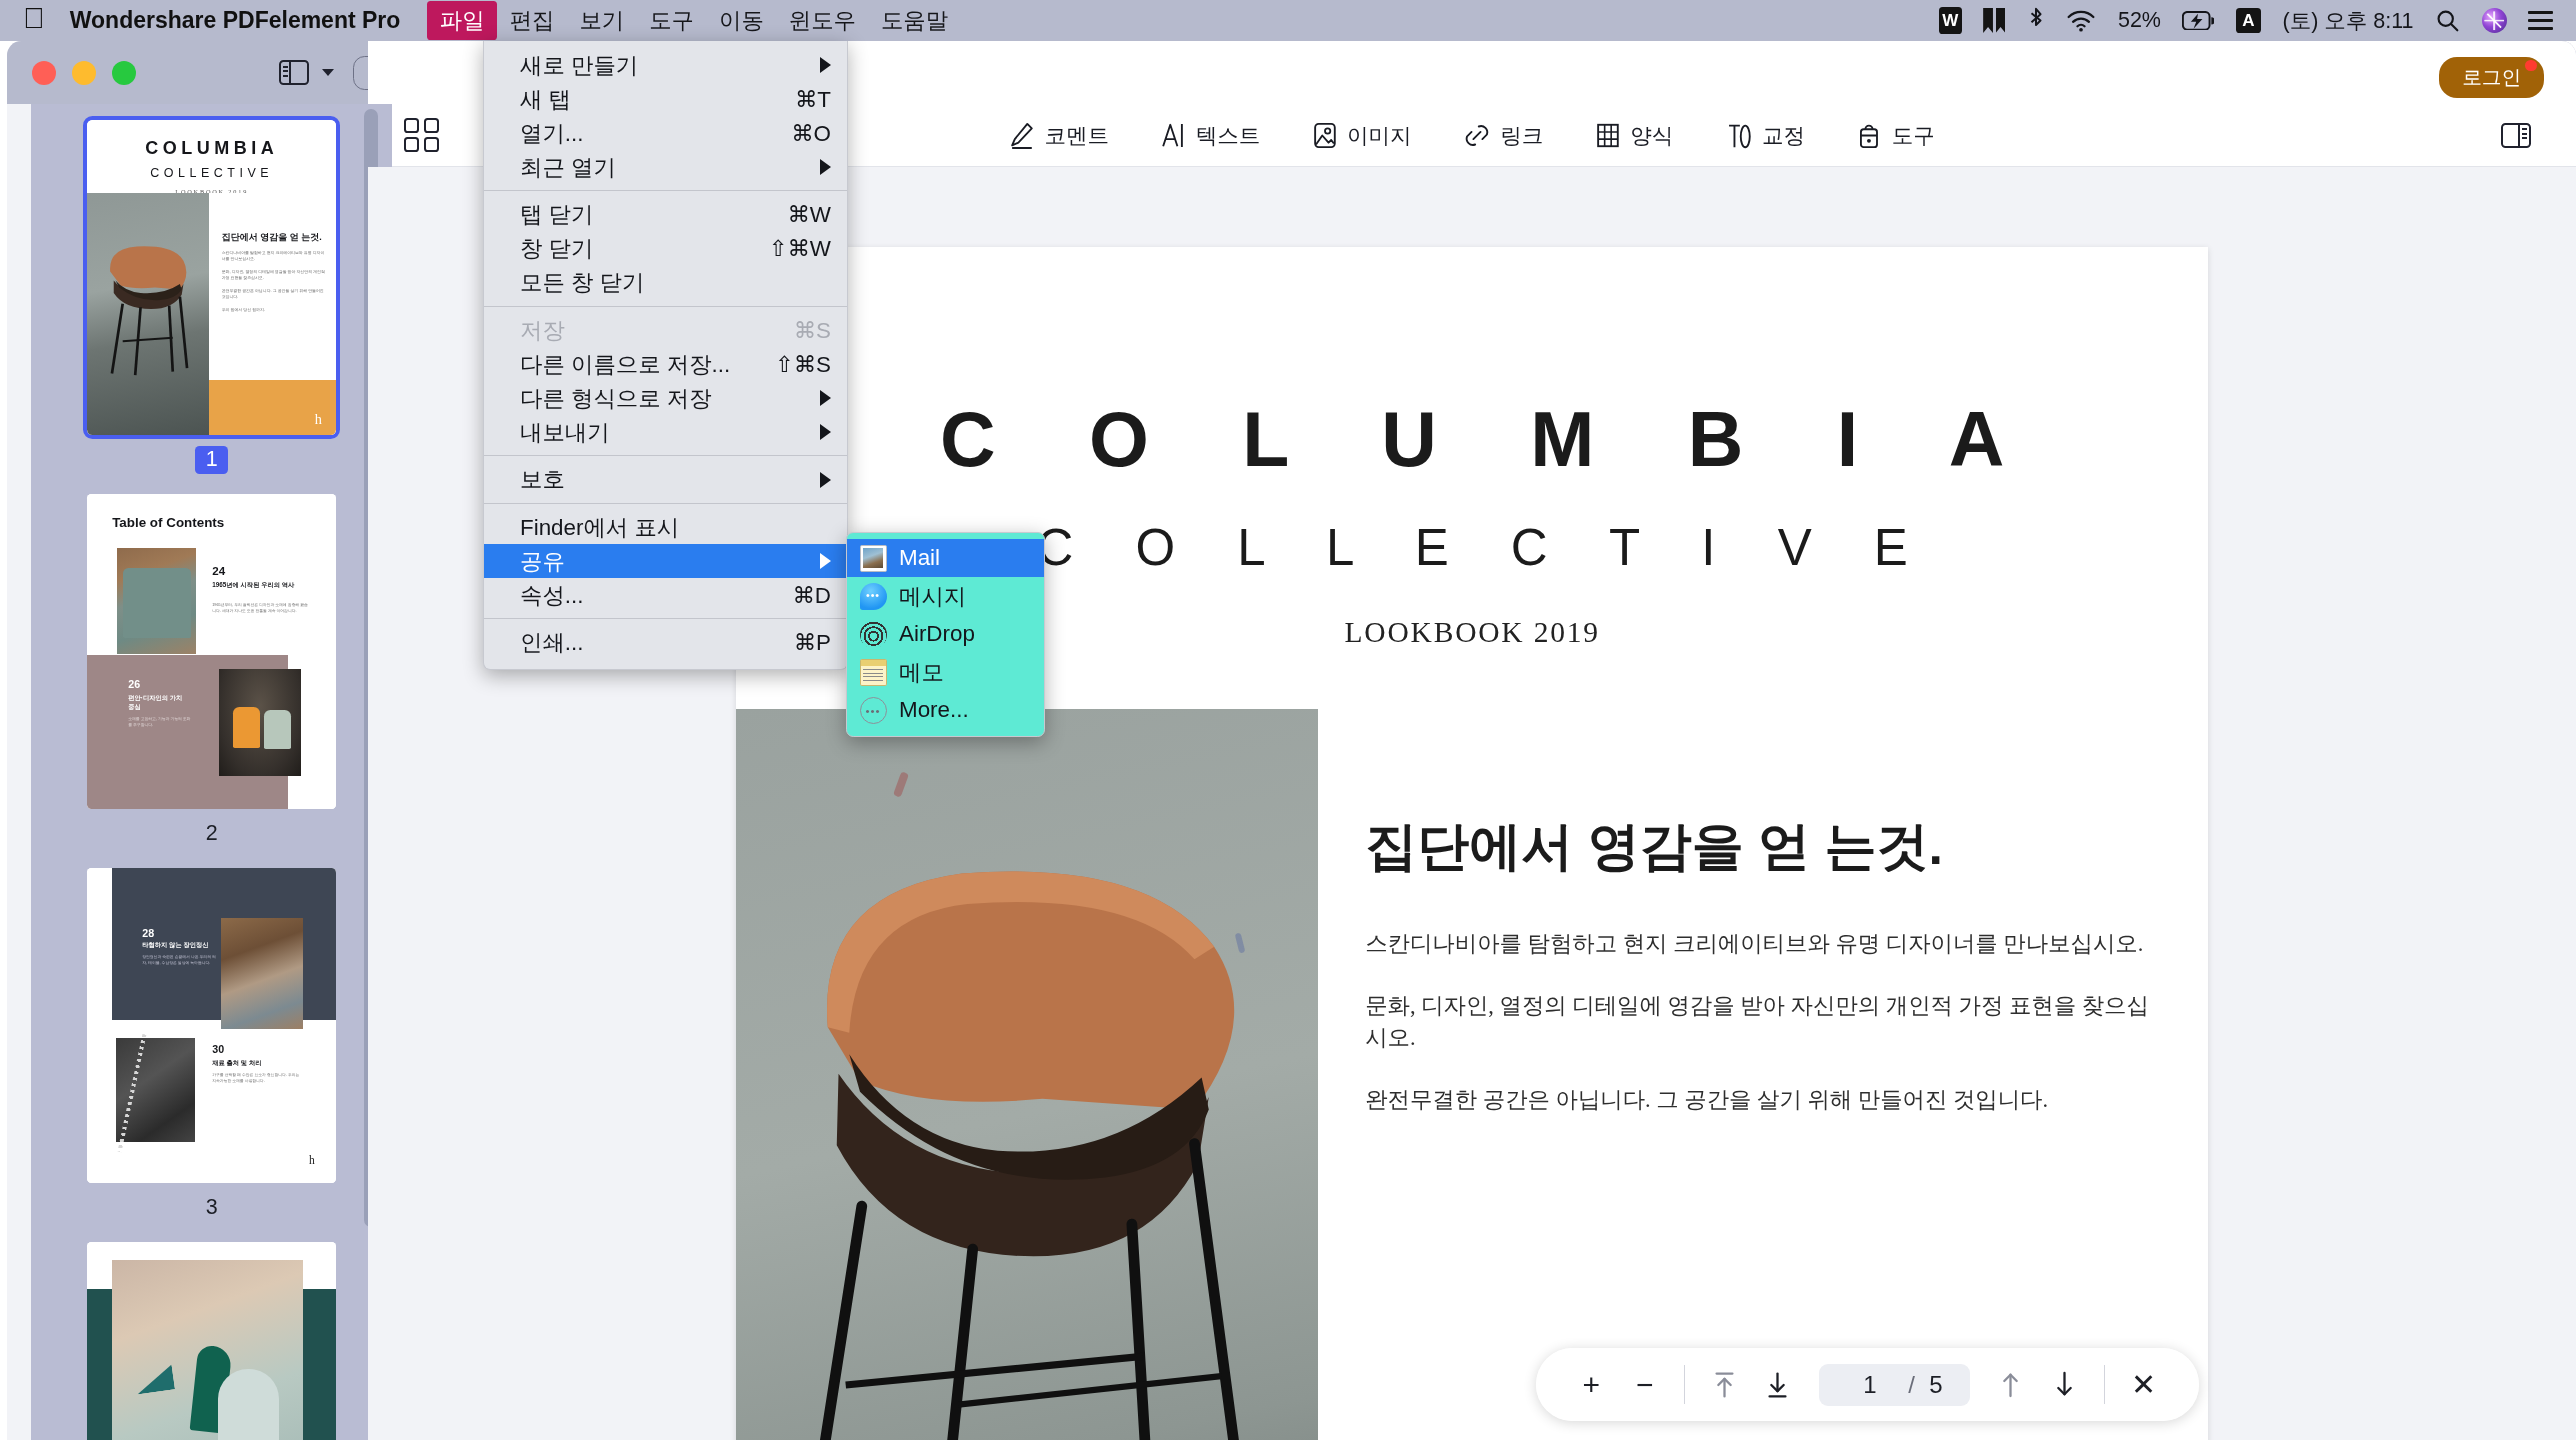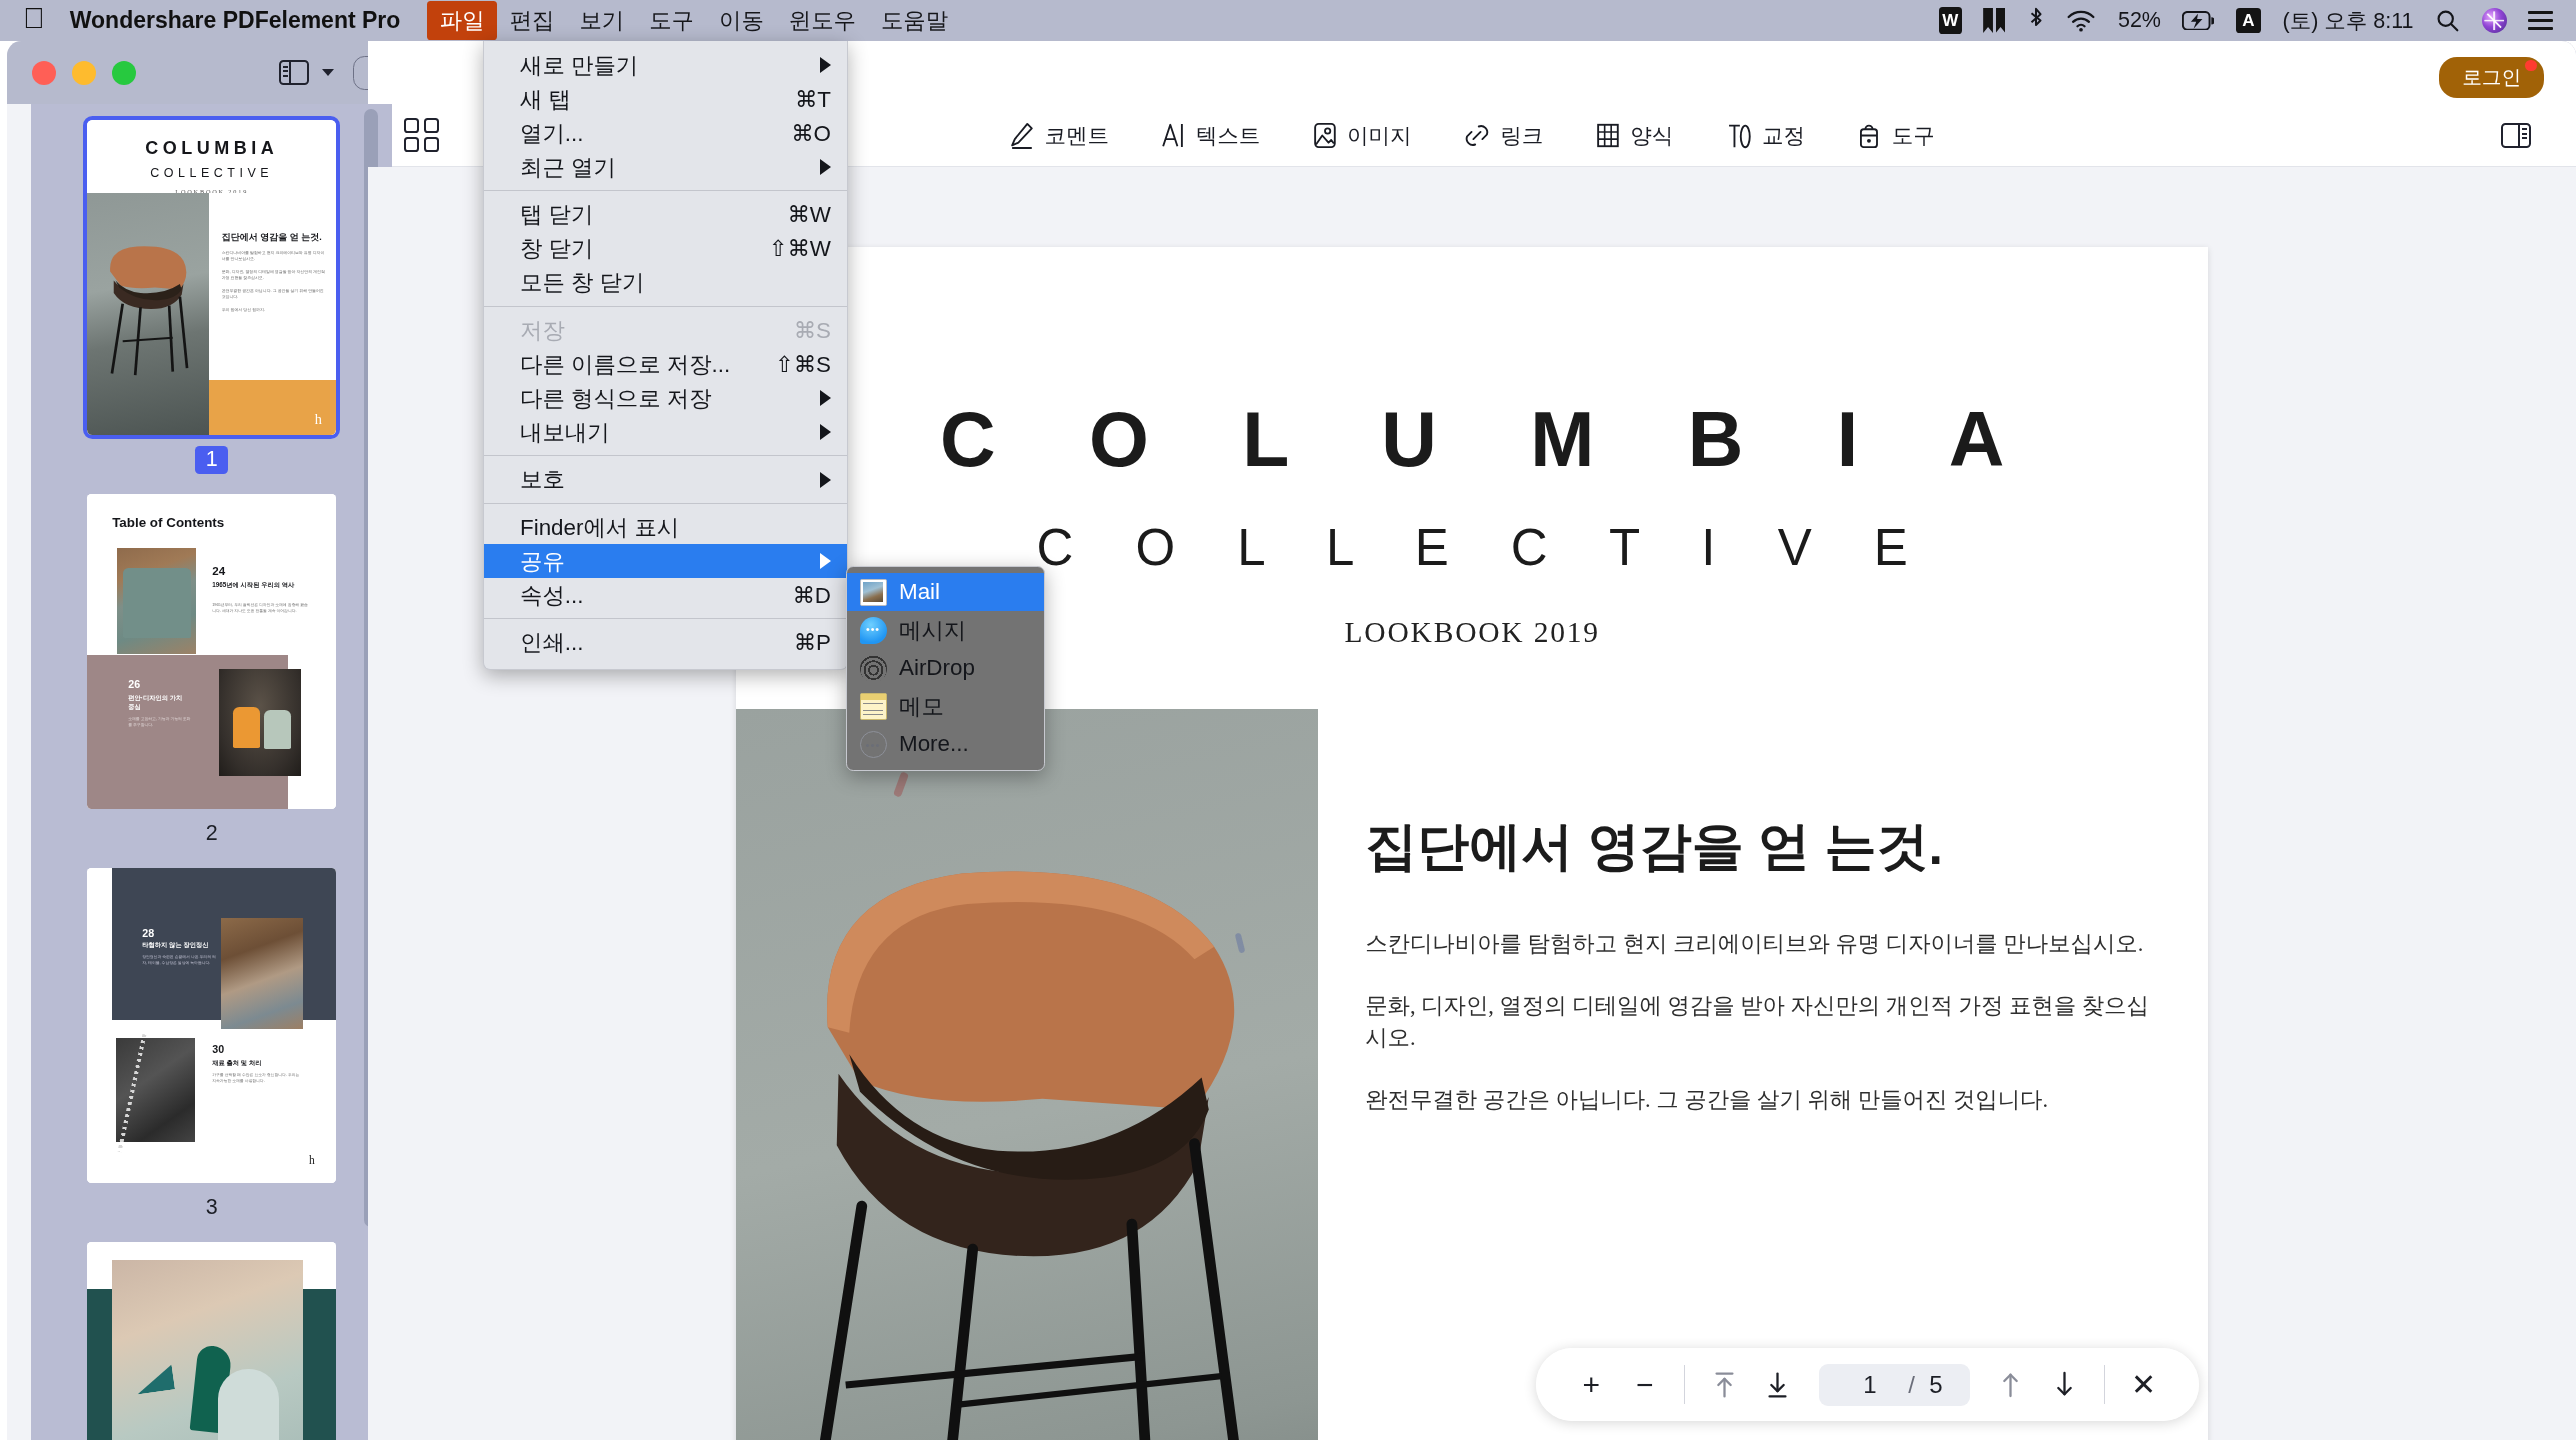--- a/index.html
+++ b/index.html
@@ -24,21 +24,21 @@
     margin-top: -3.6px;
   }
   .app-name {
     font-size: 23px; font-weight: bold; color: #111;
     margin-right: 27px; white-space: nowrap;
   }
   .mb-item {
     font-size: 22.4px; color: #15161a; padding: 3.6px 12.5px;
     white-space: nowrap; border-radius: 3.6px;
   }
-  .mb-item.active { background: #c2410c; color: #fff; }
+  .mb-item.active { background: #be185d; color: #fff; }
   .menubar-right {
     margin-left: auto; display: flex; align-items: center; gap: 21.5px;
     padding-right: 23px;
   }
   .mbr { font-size: 21.5px; color: #14151a; display: flex; align-items: center; }
   .icon-w {
     width: 23px; height: 27px; background: #141414; color: #fff;
     border-radius: 3.6px; font-size: 17px; font-weight: bold;
     display: flex; align-items: center; justify-content: center;
   }
@@ -382,22 +382,22 @@
   .dd-arrow {
     margin-left: auto; width: 0; height: 0;
     border-top: 8px solid transparent; border-bottom: 8px solid transparent;
     border-left: 11.6px solid #14161b;
   }
   .dd-item.sel .dd-arrow { border-left-color: #fff; }
   .dd-sep { height: 0.9px; background: #c3c5cc; margin: 6.3px 0; }
 
   
   .submenu {
-    position: absolute; left: 846px; top: 566px; width: 199px;
-    background: #737373; border-radius: 7.2px;
+    position: absolute; left: 846px; top: 532px; width: 199px;
+    background: #5eead4; border-radius: 7.2px;
     box-shadow: 0 5.4px 19.7px rgba(0,0,0,.30);
     padding: 6.3px 0; z-index: 70; border: 0.9px solid #c7c9d0;
   }
   .sm-item {
     height: 38px; display: flex; align-items: center; gap: 12.5px;
     padding: 0 12.5px 0 12.5px; font-size: 22.4px; color: #14161b; cursor: default;
   }
   .sm-item.sel { background: #2a7def; color: #fff; }
   .sm-ic { width: 27px; height: 27px; flex: 0 0 27px; position: relative; }
 

